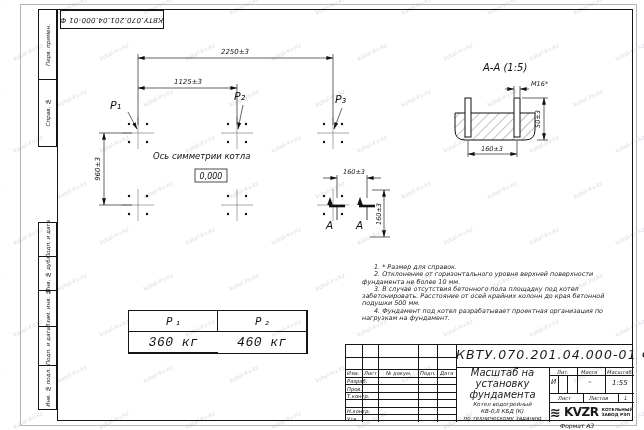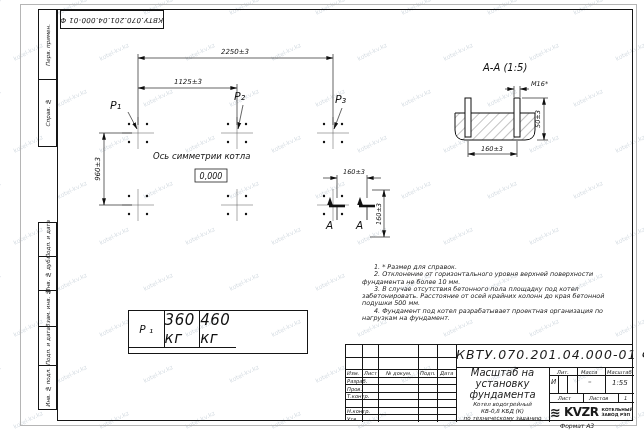--- a/index.html
+++ b/index.html
@@ -14,26 +14,26 @@
   .content{z-index:2;}
   
   .sbox{border:1px solid #151515;box-sizing:border-box;display:flex;align-items:center;justify-content:center;}
   .sbox span{writing-mode:vertical-rl;transform:rotate(180deg);font-style:italic;font-size:5.6px;white-space:nowrap;color:#222;}
   
   .stamp{border:1px solid #151515;display:flex;align-items:center;justify-content:center;}
   .stamp span{transform:rotate(180deg);font-style:italic;font-size:7px;white-space:nowrap;letter-spacing:.3px;}
   
   .notes p{margin:0;font-style:italic;font-size:6.4px;line-height:7.3px;text-indent:12px;color:#1a1a1a;}
   
-  .ltable{border:1.2px solid #151515;display:grid;grid-template-columns:1fr 1fr 1fr 1fr 1fr;grid-template-rows:1fr 1fr;box-sizing:border-box;}
+  .ltable{border:1.2px solid #151515;display:grid;grid-template-columns:1fr 1fr;grid-template-rows:1fr 1fr;box-sizing:border-box;}
   .ltable div{border-right:1px solid #151515;border-bottom:1px solid #151515;display:flex;align-items:center;justify-content:center;font-style:italic;}
   .ltable div:nth-child(3n){border-right:none;}
   .ltable div:nth-child(n+4){border-bottom:none;}
   .lt-head{font-size:10.5px;}
-  .lt-val{font-size:15px;letter-spacing:.5px;}
+  .lt-val{font-size:13px;letter-spacing:.5px;font-family:Liberation Mono, monospace;}
   
   .tb{border:1.6px solid #151515;box-sizing:border-box;}
   .tb .vl{position:absolute;width:1px;background:#151515;}
   .tb .hl{position:absolute;height:1px;background:#151515;}
   .tb .txt{position:absolute;font-style:italic;color:#1a1a1a;white-space:nowrap;}
   .docnum{font-size:12.5px;letter-spacing:1.1px;}
   .tb-title{font-size:10px;line-height:11px;text-align:center;}
   .tb-prod{font-size:5.6px;line-height:6.8px;text-align:center;}
   .small-h{font-size:5.2px;}
   .sig{font-size:5.2px;}
@@ -300,20 +300,21 @@
 
   <div class="abs notes content" style="left:362px;top:264px;width:268px;">
     <p>1. * Размер для справок.</p>
     <p>2. Отклонение от горизонтального уровня верхней поверхности фундамента не более 10 мм.</p>
     <p>3. В случае отсутствия бетонного пола площадку под котел забетонировать. Расстояние от осей крайних колонн до края бетонной подушки 500 мм.</p>
     <p>4. Фундамент под котел разрабатывает проектная организация по нагрузкам на фундамент.</p>
   </div>
 
   <div class="abs ltable content" style="left:128px;top:310px;width:180px;height:44px;">
     <div class="lt-head">P ₁</div>
+    <div class="lt-head">P ₂</div>
     <div class="lt-val">360  кг</div>
     <div class="lt-val">460  кг</div>
   </div>
 
   <div class="abs tb content" style="left:345px;top:344px;width:288px;height:77px;">
 
     <div class="vl" style="left:16px;top:0;height:77px;"></div>
     <div class="vl" style="left:32px;top:0;height:77px;"></div>
     <div class="vl" style="left:72px;top:0;height:77px;"></div>
     <div class="vl" style="left:91px;top:0;height:77px;"></div>

